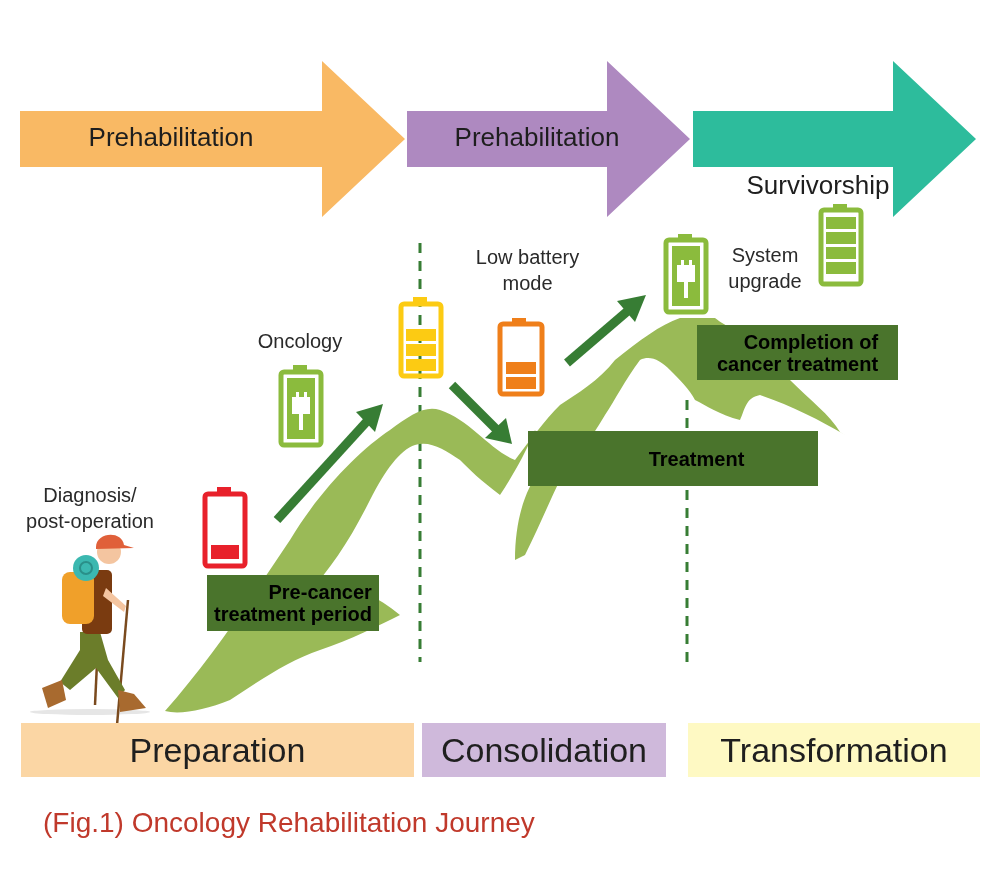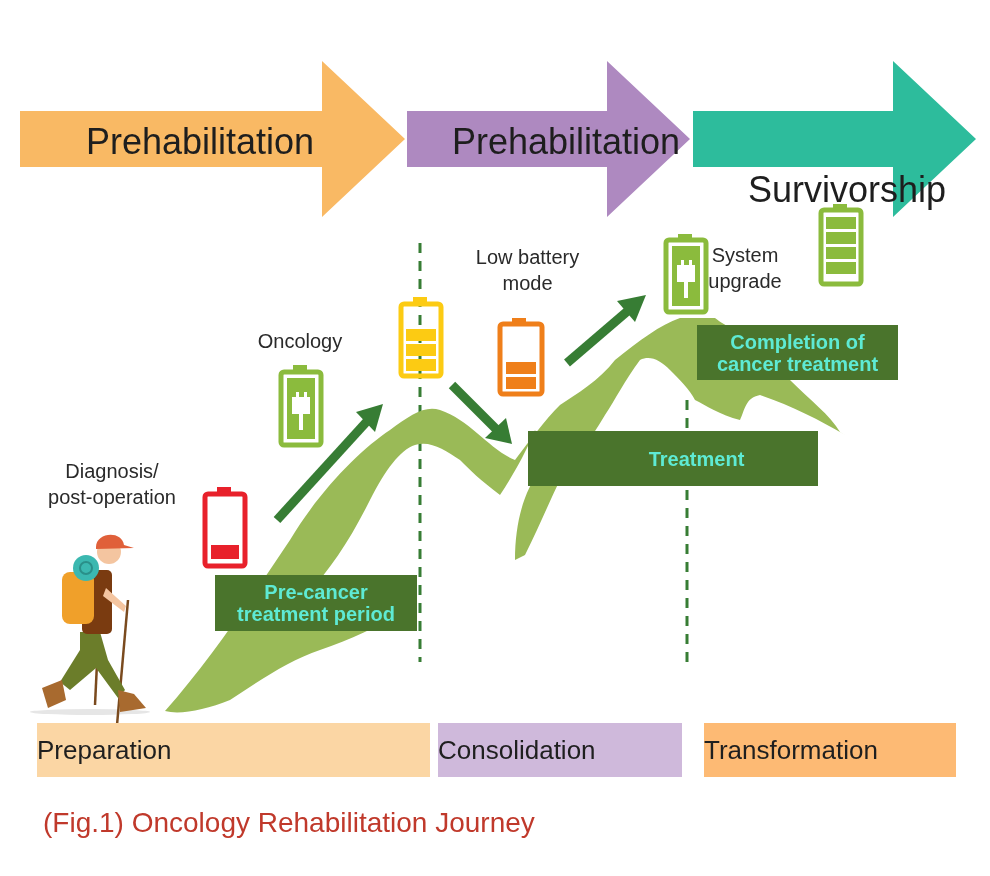--- a/index.html
+++ b/index.html
@@ -1,21 +1,21 @@
 <!DOCTYPE html>
 <html><head>
 <meta charset="utf-8">
 <style>
   html, body { margin:0; padding:0; background:#ffffff; }
   body { width:990px; height:876px; position:relative; overflow:hidden; font-family:"Liberation Sans", sans-serif; }
   svg.scene { position:absolute; left:0; top:0; }
-  .phase-label { position:absolute; font-size:36px; color:#1e1e1e; text-align:center; line-height:1; white-space:nowrap;padding-left:29px; }
+  .phase-label { position:absolute; font-size:26px; color:#1e1e1e; text-align:center; line-height:1; white-space:nowrap; }
   .plain-label { position:absolute; font-size:20px; color:#2a2a2a; text-align:center; line-height:1.3; white-space:nowrap; }
-  .gbox { position:absolute; background:#4a742c; color:#5eead4; font-weight:bold; text-align:center; line-height:1.1; display:flex; align-items:center; justify-content:center; font-size:20px; }
-  .band { position:absolute; height:54px; display:flex; align-items:center; font-size:26px; color:#1f1f1f;margin-left:16px; }
+  .gbox { position:absolute; background:#4a742c; color:#000000; font-weight:bold; text-align:right; line-height:1.1; display:flex; align-items:center; justify-content:center; font-size:20px; }
+  .band { position:absolute; height:54px; display:flex; align-items:center; justify-content:center; font-size:34px; color:#1f1f1f; }
   .caption { position:absolute; left:0; width:990px; top:807px; text-align:left; font-size:28px; color:#c0392b;padding-left:43px; }
 </style>
 </head>
 <body>
 
 <svg class="scene" width="990" height="876" viewBox="0 0 990 876">
 
   <polygon fill="#f9b964" points="20,111 322,111 322,61 405,139 322,217 322,167 20,167"></polygon>
   <polygon fill="#ae89c0" points="407,111 607,111 607,61 690,139 607,217 607,167 407,167"></polygon>
   <polygon fill="#2dbc9c" points="693,111 893,111 893,61 976,139 893,217 893,167 693,167"></polygon>
@@ -100,37 +100,37 @@
     <circle cx="109" cy="552" r="12" fill="#f4c5a0"></circle>
     <path d="M96,547 C96,532 122,530 124,545 L134,548 L96,549 Z" fill="#e0603a"></path>
     <path d="M106,588 L126,606 L124,612 L103,596 Z" fill="#f4c5a0"></path>
   </g>
 </svg>
 
 <div class="phase-label" style="left:20px; width:302px; top:124px;">Prehabilitation</div>
 <div class="phase-label" style="left:407px; width:260px; top:124px;">Prehabilitation</div>
 <div class="phase-label" style="left:693px; width:250px; top:124px;margin-top:48px;">Survivorship</div>
 
-<div class="plain-label" style="left:0px; width:180px; top:458px; white-space:pre-line;padding-left:22px;">Diagnosis/
+<div class="plain-label" style="left:0px; width:180px; top:482px; white-space:pre-line;">Diagnosis/
 post-operation</div>
 <div class="plain-label" style="left:240px; width:120px; top:328px;">Oncology</div>
 <div class="plain-label" style="left:450px; width:155px; top:244px; white-space:pre-line;">Low battery
 mode</div>
-<div class="plain-label" style="left:690px; width:110px; top:242px; white-space:pre-line;">System
+<div class="plain-label" style="left:710px; width:110px; top:242px; white-space:pre-line;">System
 upgrade</div>
 
-<div class="gbox" style="left:215px; top:575px; width:202px; height:56px; white-space:pre-line;">Pre-cancer
+<div class="gbox" style="left:207px; top:575px; width:172px; height:56px; white-space:pre-line;">Pre-cancer
 treatment period</div>
 <div class="gbox" style="left:528px; top:431px; width:243px; height:55px;padding-left:47px;">Treatment</div>
 <div class="gbox" style="left:697px; top:325px; width:201px; height:55px; white-space:pre-line;">Completion of
 cancer treatment</div>
 
 <div class="band" style="left:21px; top:723px; width:393px; background:#fbd6a4;">
   <span>Preparation</span>
 </div>
 <div class="band" style="left:422px; top:723px; width:244px; background:#cfb9db;">
   <span>Consolidation</span>
 </div>
-<div class="band" style="left:688px; top:723px; width:252px; background:#fdba74;">
+<div class="band" style="left:688px; top:723px; width:292px; background:#fef9c3;">
   <span>Transformation</span>
 </div>
 
 <div class="caption">(Fig.1) Oncology Rehabilitation Journey</div>
 
 </body></html>

